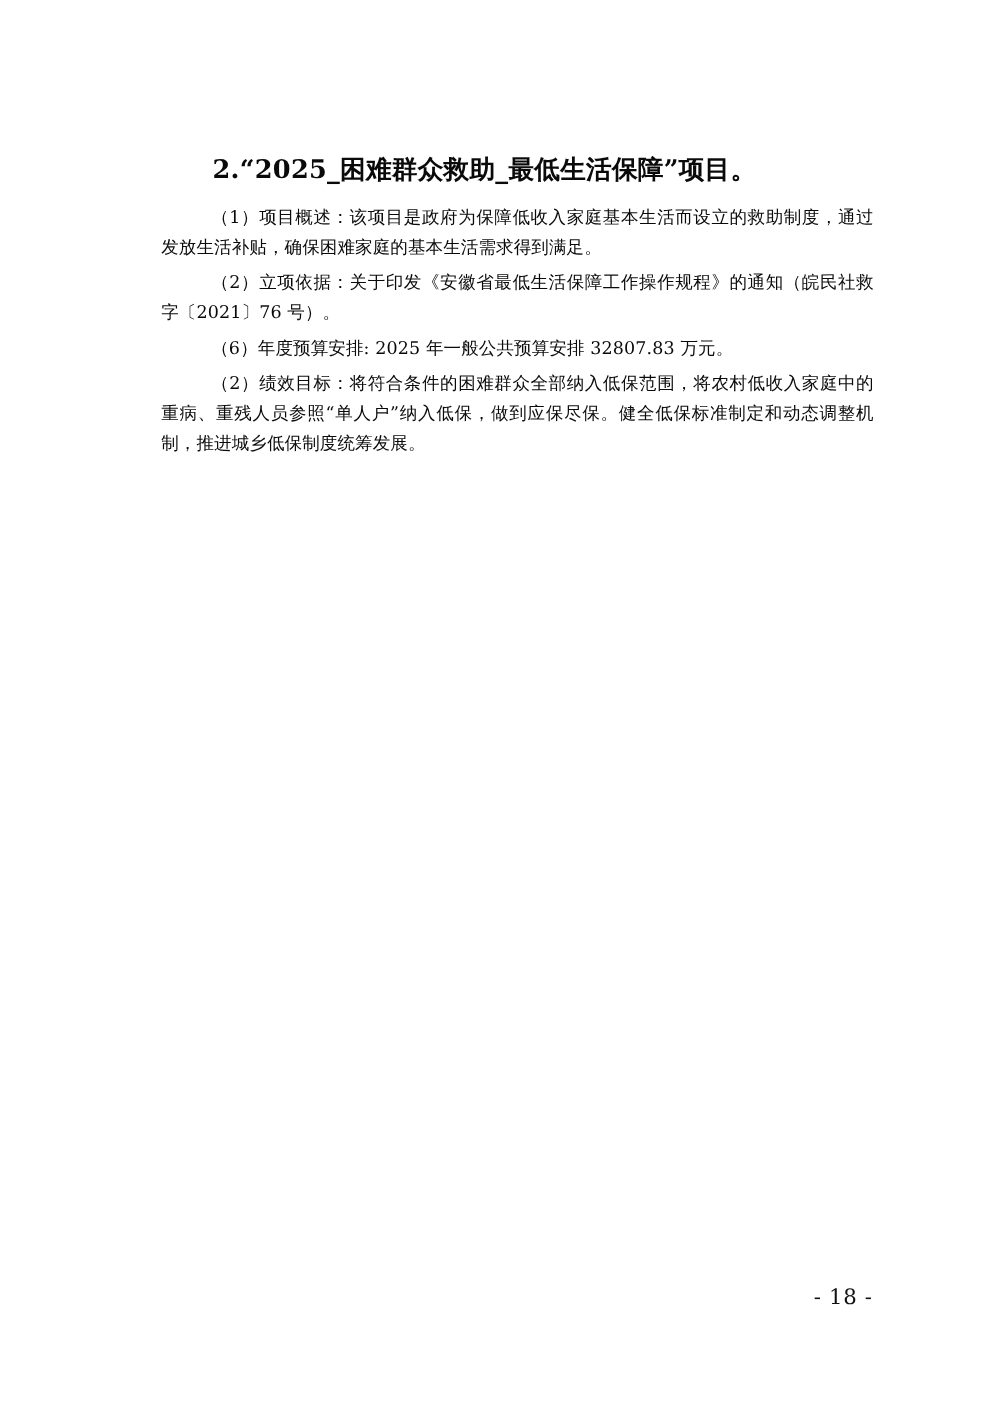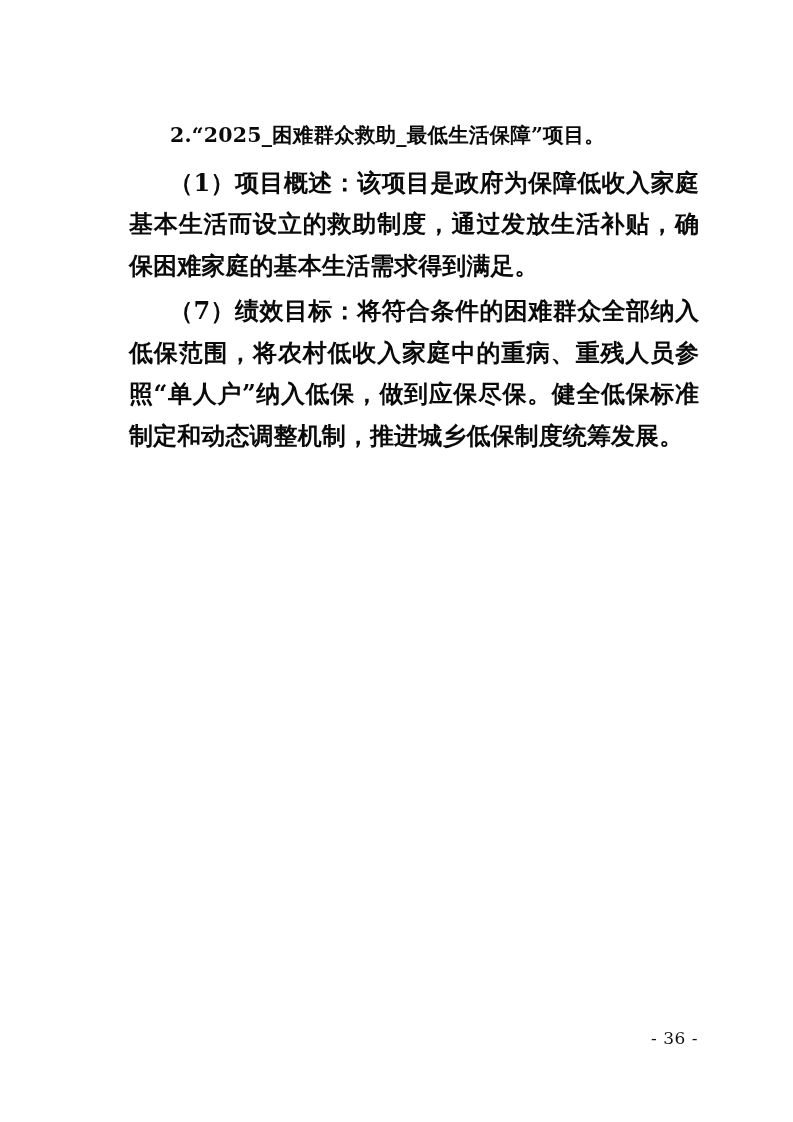--- a/index.html
+++ b/index.html
@@ -28,45 +28,46 @@
   }
   .heading {
     font-weight: bold;
     font-size: 20.5px;
     line-height: 1.55;
     text-indent: 41px;
     margin: 0 0 10px 0;
     letter-spacing: 0.2px;
   }
   p.para {
-    font-size: 24px;
+    font-size: 14px;
     line-height: 1.73;
     margin: 4px 0 1px 0;
     text-indent: 40px;
     text-align: justify;
     text-justify: inter-ideograph;
     letter-spacing: 0.1px;
-    font-weight: bold;
   }
   .page-number {
     position: absolute;
     right: 112px;
     bottom: 74px;
     font-size: 17px;
     font-family: "DejaVu Serif", "Liberation Serif", serif;
     color: #111;
     letter-spacing: 0.5px;
   }
 </style>
 </head>
 <body>
 
 <div class="page">
   <div class="doc-body">
 
     <h2 class="heading">2.“2025_困难群众救助_最低生活保障”项目。</h2>
 
     <p class="para">（1）项目概述：该项目是政府为保障低收入家庭基本生活而设立的救助制度，通过发放生活补贴，确保困难家庭的基本生活需求得到满足。</p>
-    <p class="para">（7）绩效目标：将符合条件的困难群众全部纳入低保范围，将农村低收入家庭中的重病、重残人员参照“单人户”纳入低保，做到应保尽保。健全低保标准制定和动态调整机制，推进城乡低保制度统筹发展。</p>
+    <p class="para">（2）立项依据：关于印发《安徽省最低生活保障工作操作规程》的通知（皖民社救字〔2021〕76 号）。</p>
+    <p class="para">（6）年度预算安排: 2025 年一般公共预算安排 32807.83 万元。</p>
+    <p class="para">（2）绩效目标：将符合条件的困难群众全部纳入低保范围，将农村低收入家庭中的重病、重残人员参照“单人户”纳入低保，做到应保尽保。健全低保标准制定和动态调整机制，推进城乡低保制度统筹发展。</p>
 
   </div>
-  <div class="page-number">- 36 -</div>
+  <div class="page-number">- 18 -</div>
 </div>
 
 </body></html>

